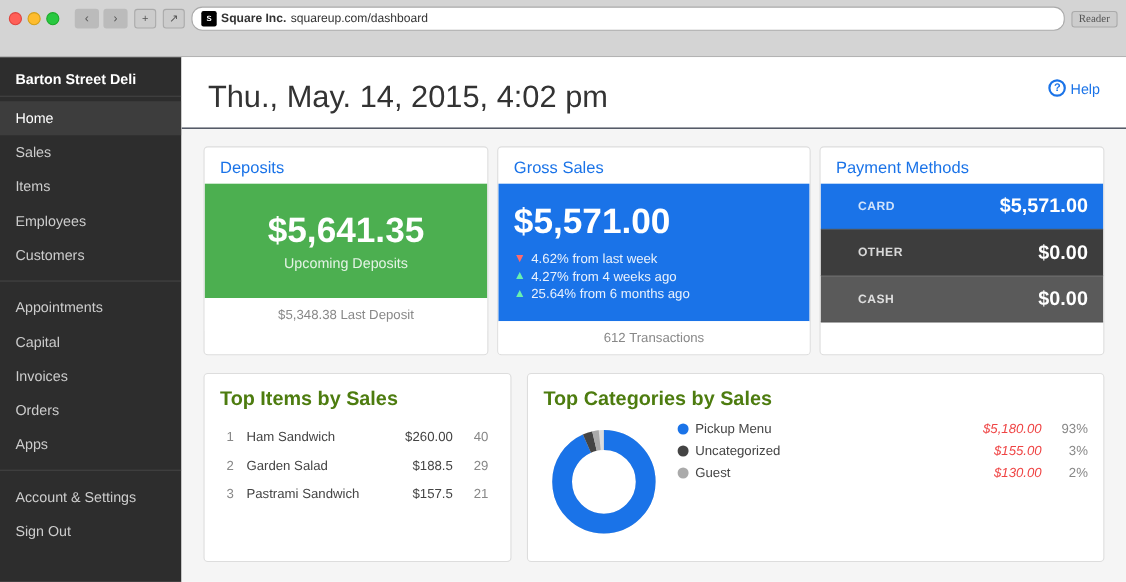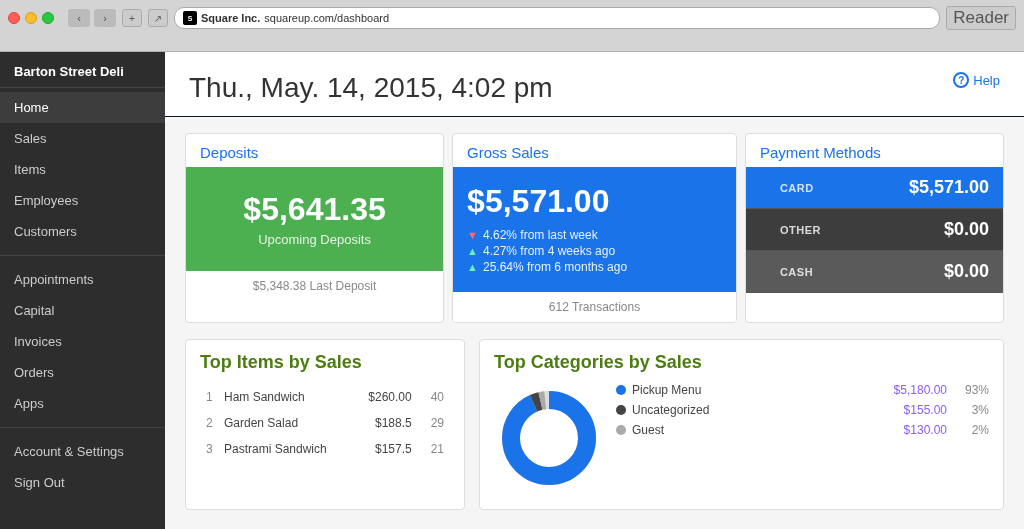--- a/index.html
+++ b/index.html
@@ -12,21 +12,21 @@
     .traffic-light { width: 12px; height: 12px; border-radius: 50%; }
     .traffic-light.red { background: #ff5f57; border: 1px solid #e0443e; }
     .traffic-light.yellow { background: #febc2e; border: 1px solid #d4a017; }
     .traffic-light.green { background: #28c840; border: 1px solid #1aab29; }
     .browser-nav { display: flex; gap: 4px; margin-left: 8px; }
     .nav-btn { background: #bbb; border: none; border-radius: 3px; width: 22px; height: 18px; cursor: pointer; font-size: 11px; color: #555; display: flex; align-items: center; justify-content: center; }
     .toolbar-btn { background: #ccc; border: 1px solid #aaa; border-radius: 3px; width: 20px; height: 18px; font-size: 10px; color: #555; display: flex; align-items: center; justify-content: center; cursor: pointer; }
     .address-bar { flex: 1; background: white; border: 1px solid #aaa; border-radius: 10px; height: 22px; display: flex; align-items: center; padding: 0 8px; gap: 4px; font-size: 11px; color: #333; }
     .address-favicon { width: 14px; height: 14px; background: #000; border-radius: 2px; display: flex; align-items: center; justify-content: center; }
     .address-favicon span { color: white; font-size: 7px; font-weight: bold; }
-    .reader-btn { background: #ccc; border: 1px solid #aaa; border-radius: 3px; padding: 1px 6px; font-size: 17px; color: #555; cursor: pointer; }
+    .reader-btn { background: #ccc; border: 1px solid #aaa; border-radius: 3px; padding: 1px 6px; font-size: 10px; color: #555; cursor: pointer; font-family: Liberation Serif, serif; }
 
     
     .app { display: flex; height: 477px; background: white; }
 
     
     .sidebar { width: 165px; background: #2d2d2d; color: white; flex-shrink: 0; overflow-y: auto; }
     .sidebar-brand { padding: 12px 14px 8px; font-size: 13px; font-weight: bold; color: white; border-bottom: 1px solid #444; }
     .sidebar-nav { padding-top: 4px; }
     .sidebar-item { padding: 8px 14px; font-size: 13px; color: #ccc; cursor: pointer; display: block; }
     .sidebar-item.active { color: white; background: #3d3d3d; }
@@ -85,21 +85,21 @@
     .items-table td:nth-child(3) { text-align: right; color: #444; }
     .items-table td:nth-child(4) { text-align: right; color: #888; padding-left: 8px; }
 
     
     .categories-content { display: flex; gap: 12px; align-items: flex-start; }
     .donut-container { flex-shrink: 0; }
     .categories-legend { flex: 1; }
     .legend-item { display: flex; align-items: center; gap: 6px; margin-bottom: 6px; font-size: 12px; }
     .legend-dot { width: 10px; height: 10px; border-radius: 50%; flex-shrink: 0; }
     .legend-name { flex: 1; color: #444; }
-    .legend-amount { color: #8b5cf6; margin-right: 8px; }
+    .legend-amount { color: #ef4444; margin-right: 8px; font-style: italic; }
     .legend-pct { color: #888; width: 28px; text-align: right; }
   </style>
 </head>
 <body>
 
 <div class="browser-chrome">
   <div class="browser-titlebar">
     <div class="traffic-lights">
       <div class="traffic-light red"></div>
       <div class="traffic-light yellow"></div>

